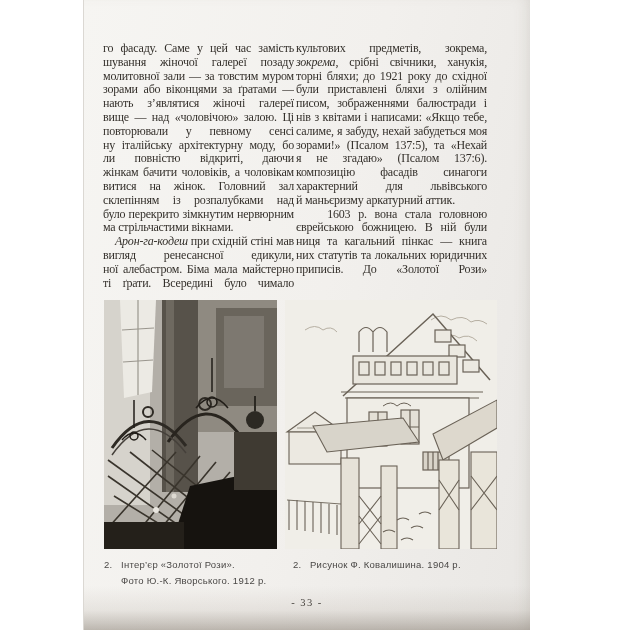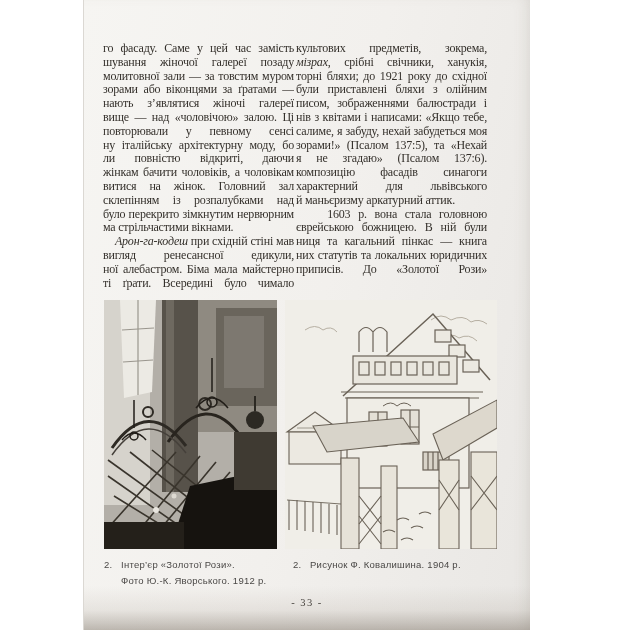--- a/index.html
+++ b/index.html
@@ -72,21 +72,21 @@
       <div class="line">було перекрито зімкнутим нервюрним</div>
       <div class="line pend">ма стрільчастими вікнами.</div>
       <div class="line">&nbsp;&nbsp;&nbsp;&nbsp;<i>Арон-га-кодеш</i> при східній стіні мав</div>
       <div class="line">вигляд ренесансної едикули, інкрустова-</div>
       <div class="line">ної алебастром. Біма мала майстерно ку-</div>
       <div class="line">ті ґрати. Всередині було чимало цінних</div>
     </div>
 
   <div class="col col-right">
       <div class="line">культових предметів, зокрема, паперовий</div>
-      <div class="line"><i>мізрах</i>, срібні свічники, ханукія, рефлек-</div>
+      <div class="line"><i>зокрема</i>, срібні свічники, ханукія, рефлек-</div>
       <div class="line">торні бляхи; до 1921 року до східної стіни</div>
       <div class="line">були приставлені бляхи з олійним живо-</div>
       <div class="line">писом, зображеннями балюстради і вазо-</div>
       <div class="line">нів з квітами і написами: «Якщо тебе, Єру-</div>
       <div class="line">салиме, я забуду, нехай забудеться моя</div>
       <div class="line">зорами!» (Псалом 137:5), та «Нехай при-</div>
       <div class="line">я не згадаю» (Псалом 137:6). Завершував</div>
       <div class="line">композицію фасадів синагоги високий,</div>
       <div class="line">характерний для львівського ренесансу</div>
       <div class="line pend">й маньєризму аркатурний аттик.</div>

